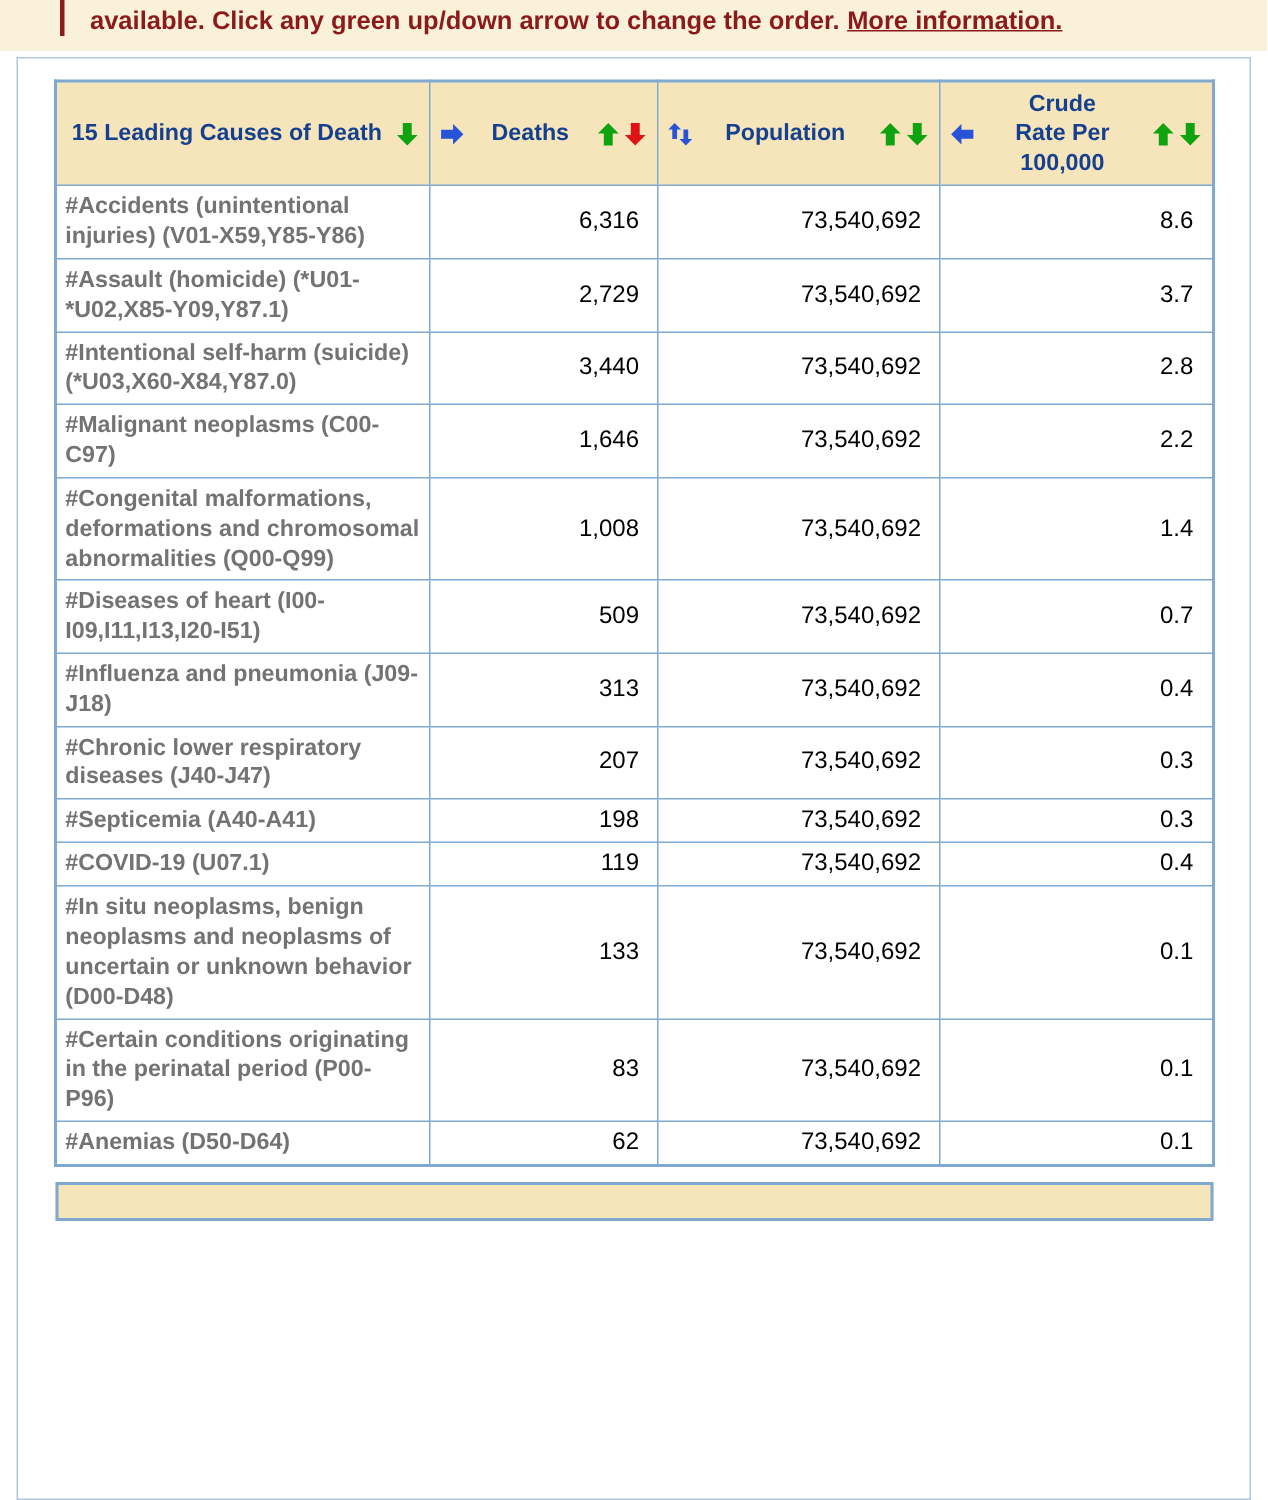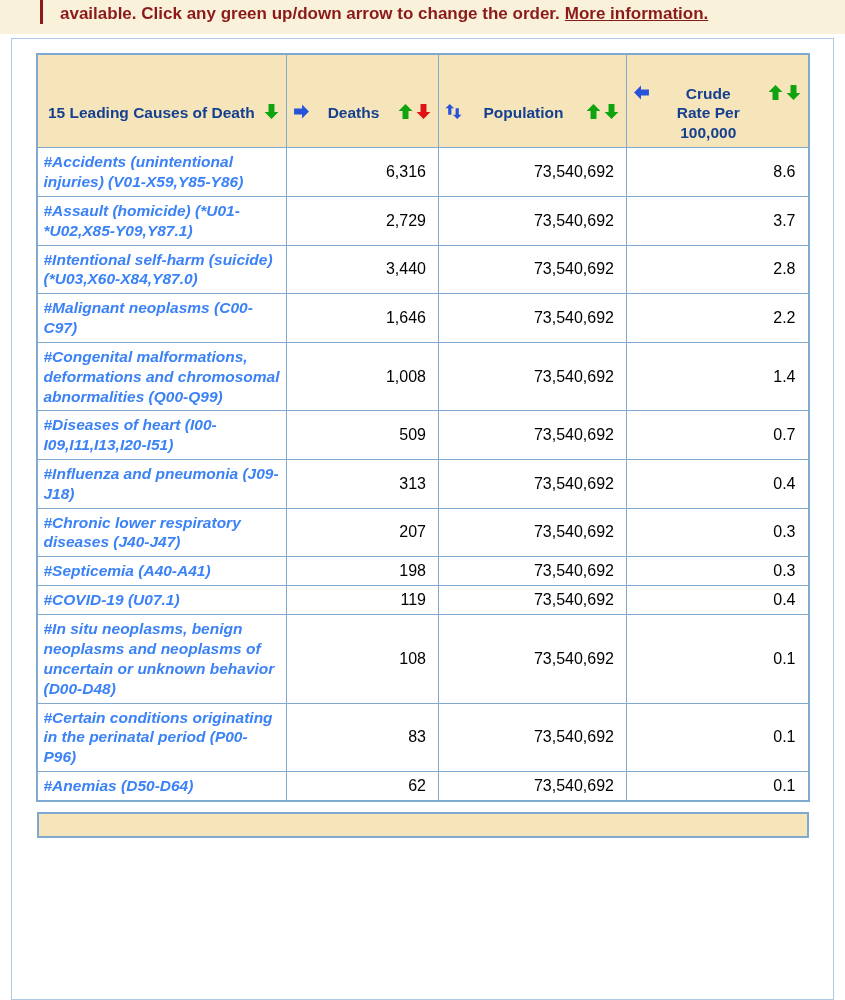--- a/index.html
+++ b/index.html
@@ -48,40 +48,39 @@
   th, td { border:1px solid #7FA9CF; }
 
   th {
     background:#F6E4BA;
     color:#14408F;
     font-size:15.5px;
     font-weight:bold;
     padding:5px 6px;
     vertical-align:middle;
   }
-  .hflex { display:flex; align-items:flex-start; gap:4px;margin-top:24px; }
+  .hflex { display:flex; align-items:center; gap:4px; }
   .hlabel { flex:1; text-align:center; line-height:1.25; }
   .rate-label { max-width:76px; margin:0 auto; }
   .arrowpair { display:flex; align-items:center; gap:1px; }
 
   .icon { display:inline-flex; align-items:center; cursor:pointer; line-height:0; }
   .icon svg { width:17px; height:17px; display:block; }
   .icon.green svg path { fill:#0FA30F; }
   .icon.red svg path   { fill:#DE1313; }
   .icon.blue svg path  { fill:#2653D8; }
 
   td.cause {
     font-weight:bold;
     font-size:15.5px;
-    color:#3b82f6;
+    color:#737373;
     padding:4px 6px;
     line-height:1.28;
     vertical-align:middle;
     word-wrap:break-word;
-    font-style:italic;
   }
   td.num {
     text-align:right;
     font-size:16px;
     color:#000;
     padding:5px 12px 5px 6px;
     vertical-align:middle;
     background:#fff;
     margin-top:41px;
   }
@@ -260,21 +259,21 @@
 
   <tr class="datarow">
     <td class="cause">#COVID-19 (U07.1)</td>
     <td class="num">119</td>
     <td class="num">73,540,692</td>
     <td class="num">0.4</td>
   </tr>
 
   <tr class="datarow">
     <td class="cause">#In situ neoplasms, benign neoplasms and neoplasms of uncertain or unknown behavior (D00-D48)</td>
-    <td class="num">108</td>
+    <td class="num">133</td>
     <td class="num">73,540,692</td>
     <td class="num">0.1</td>
   </tr>
 
 
   <tr class="datarow">
     <td class="cause">#Certain conditions originating in the perinatal period (P00-P96)</td>
     <td class="num">83</td>
     <td class="num">73,540,692</td>
     <td class="num">0.1</td>

